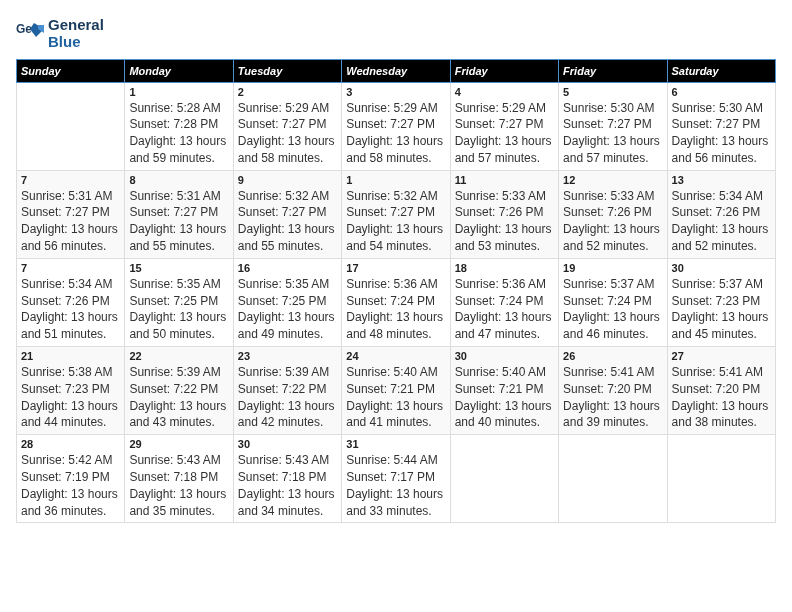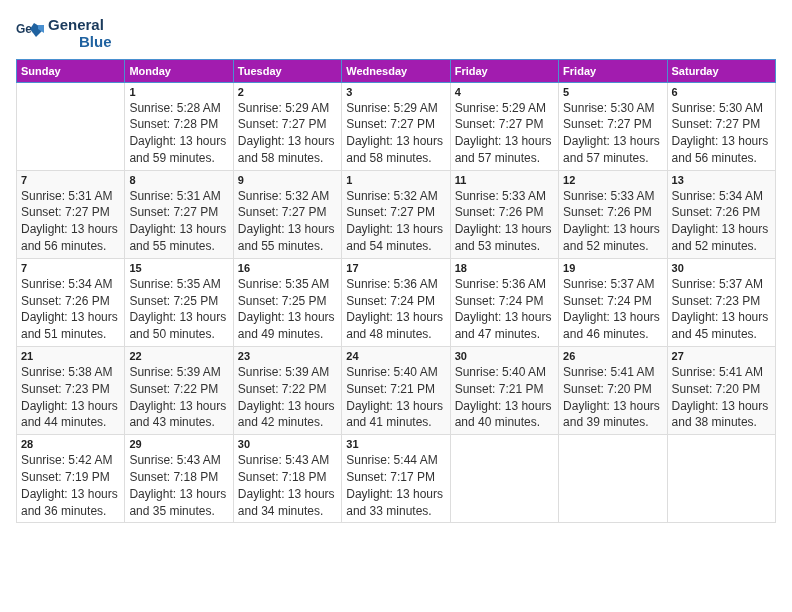--- a/index.html
+++ b/index.html
@@ -43,27 +43,28 @@
     .subtitle {
       font-size: 14px;
       color: #333;
     }
     table {
       width: 100%;
       border-collapse: collapse;
       table-layout: fixed;
     }
     thead tr th {
-      background: #a21caf;
+      background: #000000;
       color: #fff;
       font-size: 11px;
       font-weight: bold;
       padding: 5px 4px;
       text-align: left;
       border: 1px solid #4a90d0;
+      font-style: italic;
     }
     tbody tr {
       border-bottom: 1px solid #ccc;
     }
     tbody tr td {
       border: 1px solid #ddd;
       vertical-align: top;
       padding: 3px 4px;
       font-size: 9px;
       color: #333;
@@ -92,21 +93,21 @@
 <div class="page">
   <div class="header">
     <div class="logo">
       <svg class="logo-icon" viewBox="0 0 28 28" xmlns="http://www.w3.org/2000/svg">
         <text x="0" y="14" font-size="12" font-weight="bold" fill="#1a3a5c">Gen</text>
         <polygon points="18,4 28,10 20,18 14,10" fill="#2062a0"></polygon>
         <polygon points="22,6 28,6 28,14 22,10" fill="#4a90d0"></polygon>
       </svg>
       <div>
         <div style="font-size:15px;font-weight:bold;color:#1a3a5c;line-height:1.15;">General</div>
-        <div style="font-size:15px;font-weight:bold;color:#2062a0;line-height:1.15;margin-left:31px;">Blue</div>
+        <div style="font-size:15px;font-weight:bold;color:#2062a0;line-height:1.15;">Blue</div>
       </div>
     </div>
     <div class="title-block">
       <div class="main-title"></div>
       <div class="subtitle"></div>
     </div>
   </div>
 
   <table>
     <thead>

